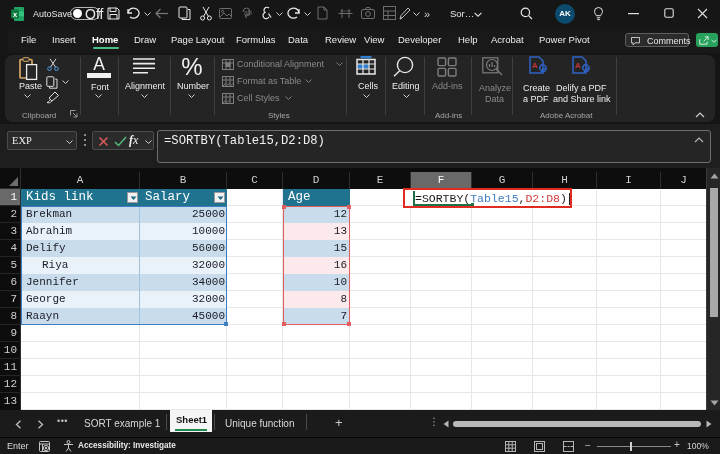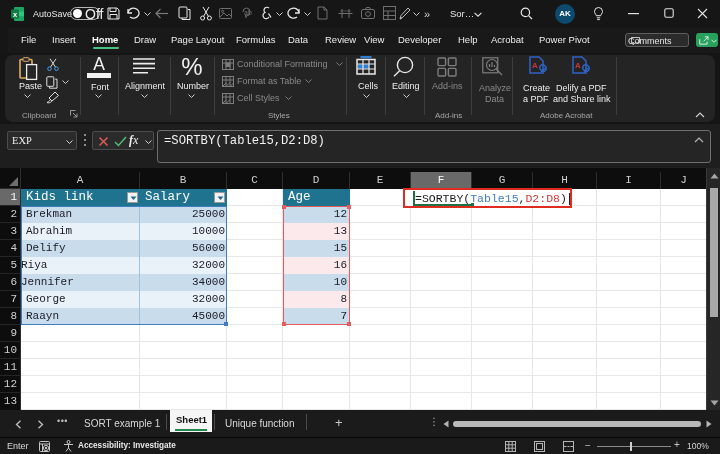--- a/index.html
+++ b/index.html
@@ -179,21 +179,21 @@
   <span class="menu" style="left:317px">Review</span>
   <span class="menu" style="left:356px">View</span>
   <span class="menu" style="left:390px">Developer</span>
   <span class="menu" style="left:450px">Help</span>
   <span class="menu" style="left:483px">Acrobat</span>
   <span class="menu" style="left:531px">Power Pivot</span>
   <div class="abs" style="left:617px;top:5px;width:64px;height:14px;border:1px solid #5f5f5f;border-radius:3px;background:#2b2b2b">
     <svg style="position:absolute;left:5px;top:2.5px" width="9" height="9" viewBox="0 0 10 10" fill="none" stroke="#dedede">
         <path d="M0.5 0.5 h9 v6 h-5 l-2.2 2.2 v-2.2 h-1.8 z"></path>
       </svg>
-    <span class="abs" style="left:2px;top:1.5px;color:#e6e6e6;font-size:9px">Comments</span>
+    <span class="abs" style="left:21px;top:1.5px;color:#e6e6e6;font-size:9px">Comments</span>
   </div>
   <div class="abs" style="left:688px;top:5px;width:22px;height:14px;border-radius:3px;background:#28a15c">
     <svg style="position:absolute;left:3px;top:2.5px" width="10" height="9" viewBox="0 0 12 11" fill="none" stroke="#fff">
         <path d="M0.8 4 v6 h9 v-3"></path>
         <path d="M7 1 h4 v4 M11 1 L5.5 6.5"></path>
       </svg>
     <svg class="caret" style="left:15px;top:6px;width:6px" viewBox="0 0 7 4">
         <path d="M0.5 0.5 L3.5 3.5 L6.5 0.5" stroke="#eafff0" fill="none"></path>
       </svg>
   </div>
@@ -258,21 +258,21 @@
   <svg class="caret" style="left:188px;top:41px" viewBox="0 0 7 4">
       <path d="M0.5 0.5 L3.5 3.5 L6.5 0.5" stroke="#cfcfcf" fill="none"></path>
     </svg>
   <div class="rsep" style="left:214px"></div>
 
   <svg style="position:absolute;left:222px;top:6px" width="12" height="11" viewBox="0 0 12 11" fill="none" stroke="#7d7d7d">
       <rect x="0.5" y="0.5" width="11" height="10"></rect>
       <path d="M0.5 4 h11 M4 0.5 V10.5 M8 0.5 V10.5"></path>
       <rect x="4" y="4" width="4" height="3.4" fill="#7d7d7d"></rect>
     </svg>
-  <span class="rlbl rgrey" style="left:237px;top:6px">Conditional Formatting</span>
+  <span class="rlbl rgrey" style="left:237px;top:6px">Conditional Alignment</span>
   <svg class="caret" style="left:336px;top:9px" viewBox="0 0 7 4">
       <path d="M0.5 0.5 L3.5 3.5 L6.5 0.5" stroke="#7d7d7d" fill="none"></path>
     </svg>
   <svg style="position:absolute;left:222px;top:23px" width="12" height="11" viewBox="0 0 12 11" fill="none" stroke="#7d7d7d">
       <rect x="0.5" y="0.5" width="11" height="10"></rect>
       <path d="M0.5 4 h11 M4 0.5 V10.5 M8 0.5 V10.5"></path>
       <path d="M1 10 l3-3 M4 10.5 l4-4 M8 10.5 l3.5-3.5"></path>
     </svg>
   <span class="rlbl rgrey" style="left:237px;top:23px">Format as Table</span>
   <svg class="caret" style="left:305px;top:26px" viewBox="0 0 7 4">
@@ -433,22 +433,22 @@
   </div>
   <div class="abs" style="left:214px;top:24px;width:11px;height:11px;background:#f2f2f2;border:1px solid #9a9a9a">
     <svg style="position:absolute;left:1.5px;top:3px" width="7" height="5" viewBox="0 0 7 5">
         <path d="M0.5 0.5 L3.5 4 L6.5 0.5 z" fill="#1d6a85"></path>
       </svg>
   </div>
 
   <div class="cell" style="left:21px;top:38px;width:119px;height:17px;background:#c9dcec;line-height:17px;padding-left:5px;border-right:1px solid #9fc3da">Brekman</div>
   <div class="cell" style="left:21px;top:55px;width:119px;height:17px;background:#eaf2f9;line-height:17px;padding-left:5px;border-right:1px solid #9fc3da">Abrahim</div>
   <div class="cell" style="left:21px;top:72px;width:119px;height:17px;background:#c9dcec;line-height:17px;padding-left:5px;border-right:1px solid #9fc3da">Delify</div>
-  <div class="cell" style="left:21px;top:89px;width:119px;height:17px;background:#eaf2f9;line-height:17px;padding-left:0;border-right:1px solid #9fc3da">Riya</div>
-  <div class="cell" style="left:21px;top:106px;width:119px;height:17px;background:#c9dcec;line-height:17px;border-right:1px solid #9fc3da">Jennifer</div>
+  <div class="cell" style="left:21px;top:89px;width:119px;height:17px;background:#eaf2f9;line-height:17px;padding-left:21px;border-right:1px solid #9fc3da">Riya</div>
+  <div class="cell" style="left:21px;top:106px;width:119px;height:17px;background:#c9dcec;line-height:17px;padding-left:5px;border-right:1px solid #9fc3da">Jennifer</div>
   <div class="cell" style="left:21px;top:123px;width:119px;height:17px;background:#eaf2f9;line-height:17px;padding-left:5px;border-right:1px solid #9fc3da">George</div>
   <div class="cell" style="left:21px;top:140px;width:119px;height:17px;background:#c9dcec;line-height:17px;padding-left:5px;border-right:1px solid #9fc3da">Raayn</div>
 
   <div class="cell" style="left:140px;top:38px;width:87px;height:17px;background:#c9dcec;line-height:17px;text-align:right;padding-right:2px">25000</div>
   <div class="cell" style="left:140px;top:55px;width:87px;height:17px;background:#eaf2f9;line-height:17px;text-align:right;padding-right:2px">10000</div>
   <div class="cell" style="left:140px;top:72px;width:87px;height:17px;background:#c9dcec;line-height:17px;text-align:right;padding-right:2px">56000</div>
   <div class="cell" style="left:140px;top:89px;width:87px;height:17px;background:#eaf2f9;line-height:17px;text-align:right;padding-right:2px">32000</div>
   <div class="cell" style="left:140px;top:106px;width:87px;height:17px;background:#c9dcec;line-height:17px;text-align:right;padding-right:2px">34000</div>
   <div class="cell" style="left:140px;top:123px;width:87px;height:17px;background:#eaf2f9;line-height:17px;text-align:right;padding-right:2px">32000</div>
   <div class="cell" style="left:140px;top:140px;width:87px;height:17px;background:#c9dcec;line-height:17px;text-align:right;padding-right:2px">45000</div>

